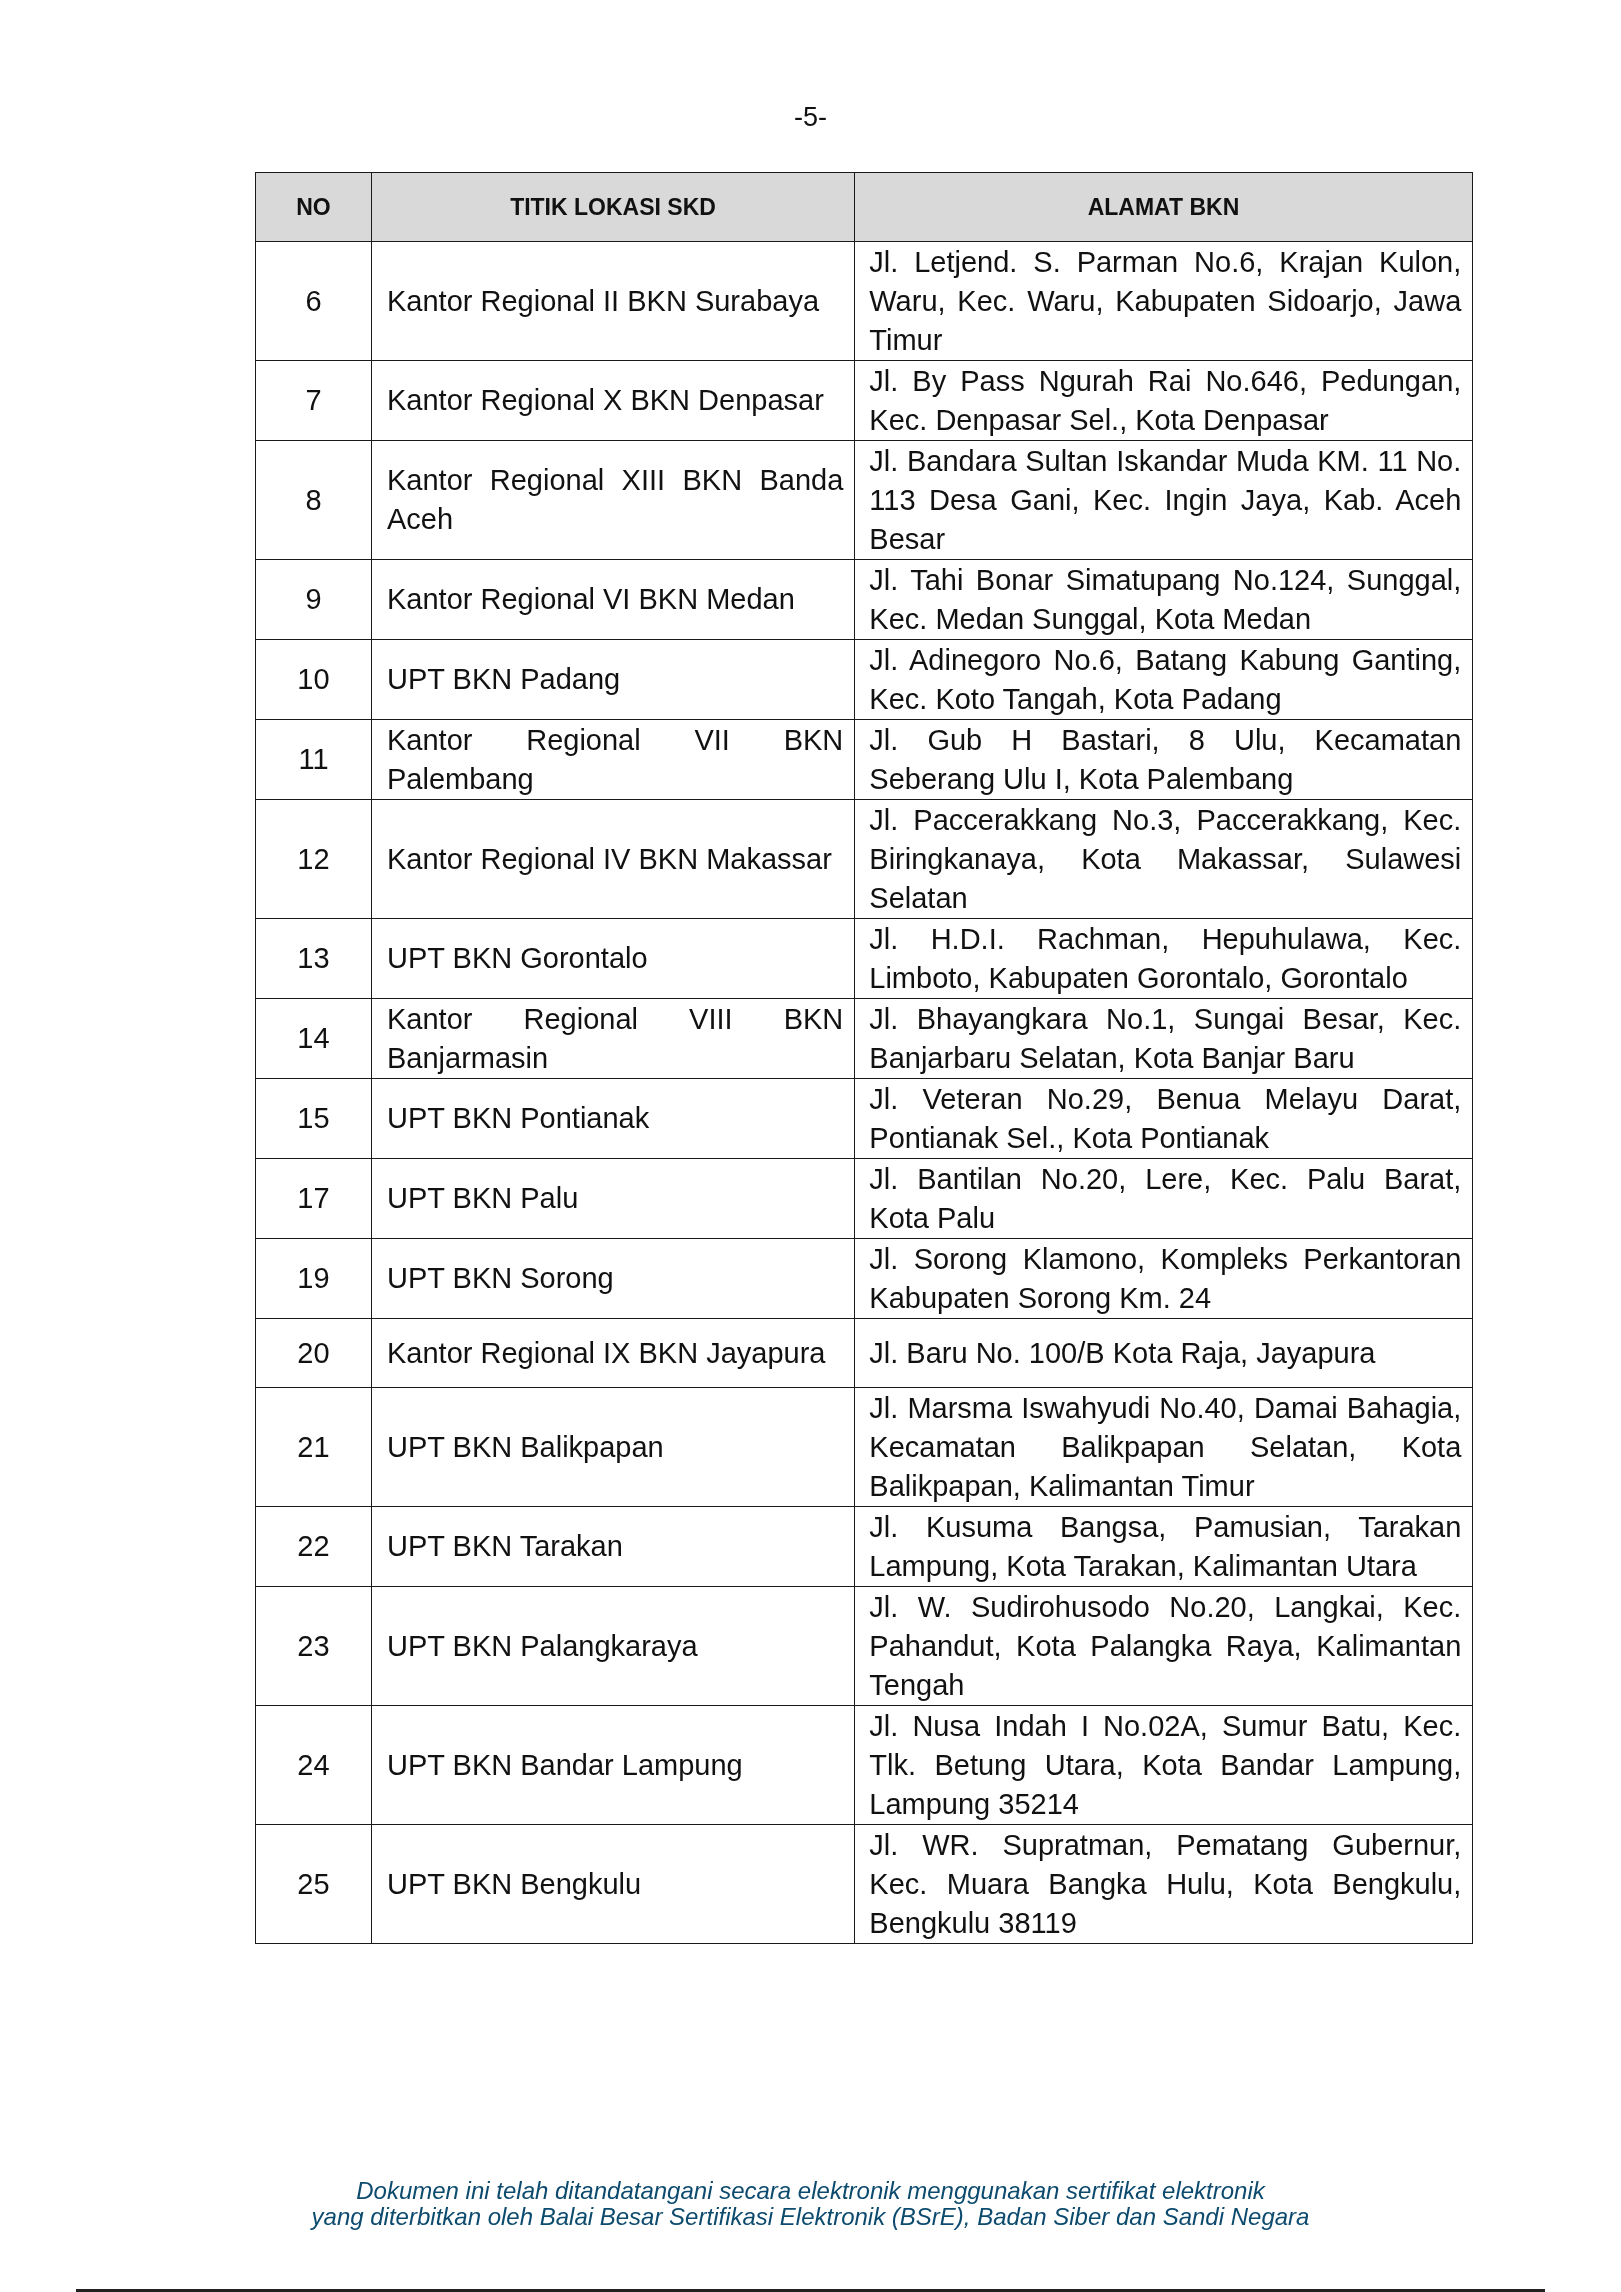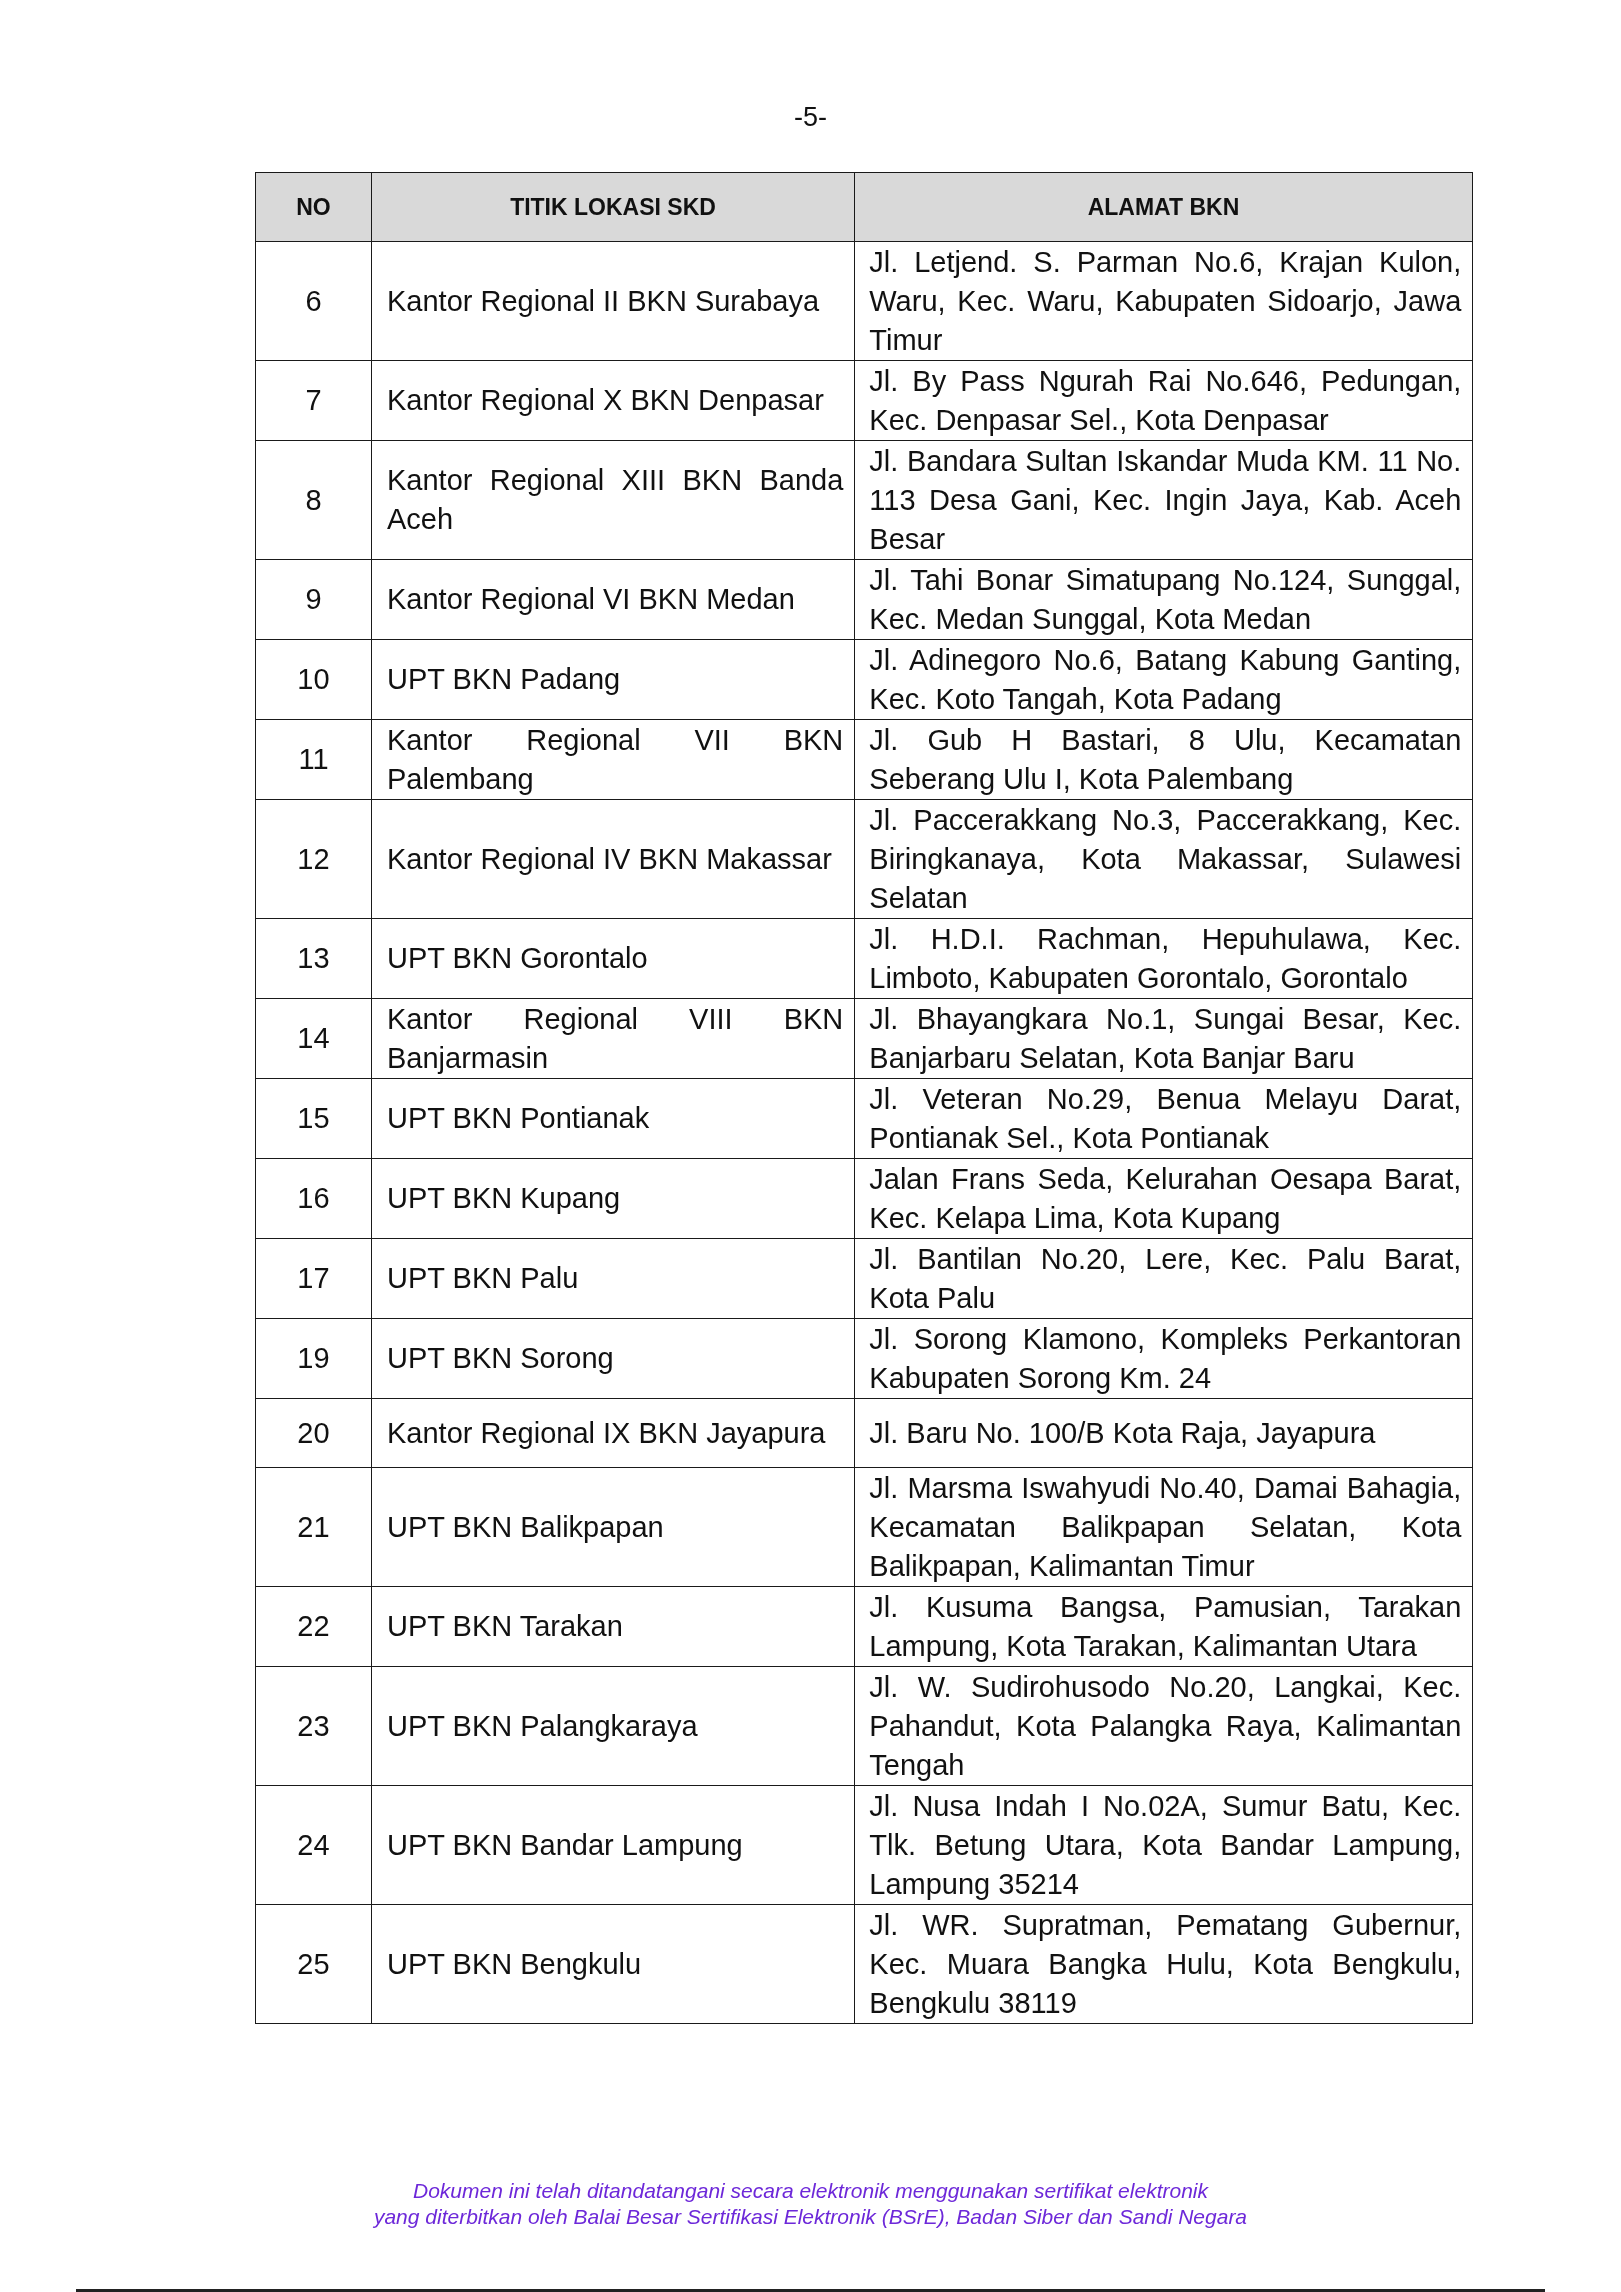--- a/index.html
+++ b/index.html
@@ -67,23 +67,23 @@
     table.locations tr.r1 td { height: 68px; }
     table.locations tr.r2 td { height: 79px; }
     table.locations tr.r3 td { height: 118px; margin-top: 22px; }
     .footer-note {
       position: absolute;
       top: 2178px;
       left: 0;
       width: 1621px;
       text-align: center;
       font-style: italic;
-      font-size: 21px;
+      font-size: 24px;
       line-height: 26px;
-      color: #6d28d9;
+      color: #0c4a6e;
     }
     .footer-rule {
       position: absolute;
       top: 2289px;
       left: 76px;
       width: 1469px;
       height: 2.7px;
       background: #222;
     }
   </style>
@@ -150,25 +150,20 @@
       <td class="no">14</td>
       <td class="loc">Kantor Regional VIII BKN Banjarmasin</td>
       <td class="addr">Jl. Bhayangkara No.1, Sungai Besar, Kec. Banjarbaru Selatan, Kota Banjar Baru</td>
     </tr>
     <tr class="r2">
       <td class="no">15</td>
       <td class="loc">UPT BKN Pontianak</td>
       <td class="addr">Jl. Veteran No.29, Benua Melayu Darat, Pontianak Sel., Kota Pontianak</td>
     </tr>
     <tr class="r2">
-      <td class="no">16</td>
-      <td class="loc">UPT BKN Kupang</td>
-      <td class="addr">Jalan Frans Seda, Kelurahan Oesapa Barat, Kec. Kelapa Lima, Kota Kupang</td>
-    </tr>
-    <tr class="r2">
       <td class="no">17</td>
       <td class="loc">UPT BKN Palu</td>
       <td class="addr">Jl. Bantilan No.20, Lere, Kec. Palu Barat, Kota Palu</td>
     </tr>
     <tr class="r2">
       <td class="no">19</td>
       <td class="loc">UPT BKN Sorong</td>
       <td class="addr">Jl. Sorong Klamono, Kompleks Perkantoran Kabupaten Sorong Km. 24</td>
     </tr>
     <tr class="r1">

